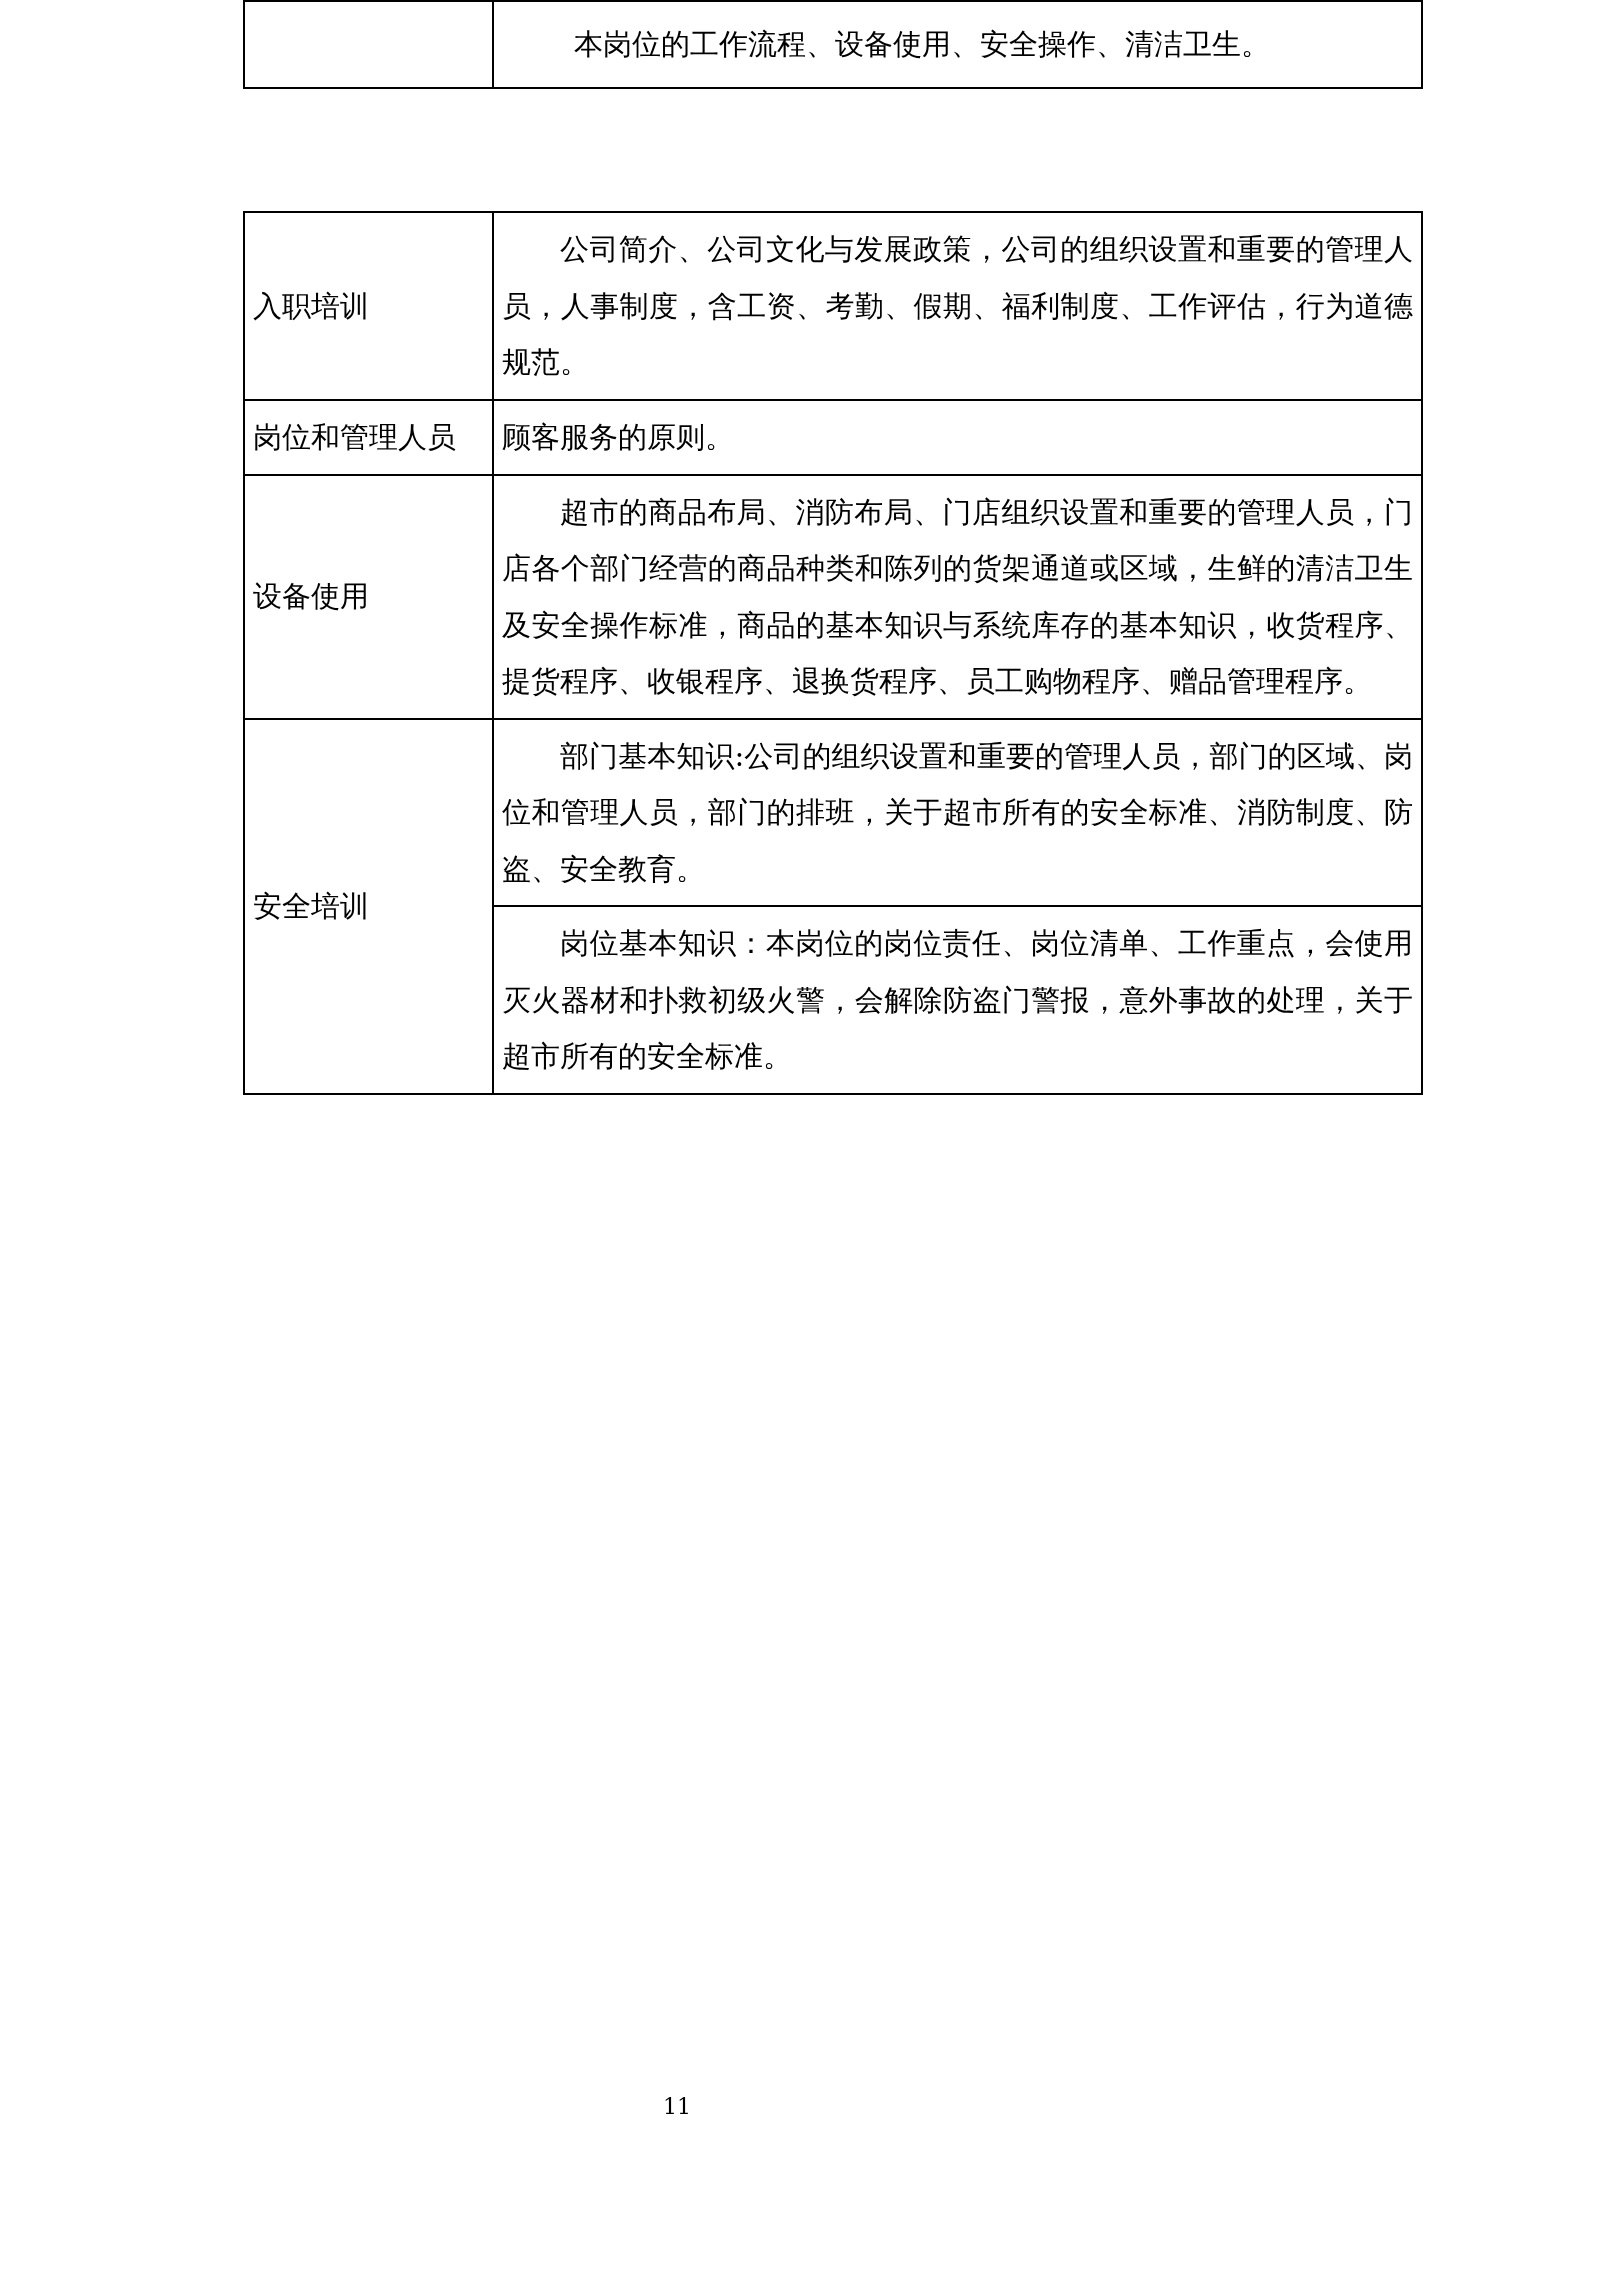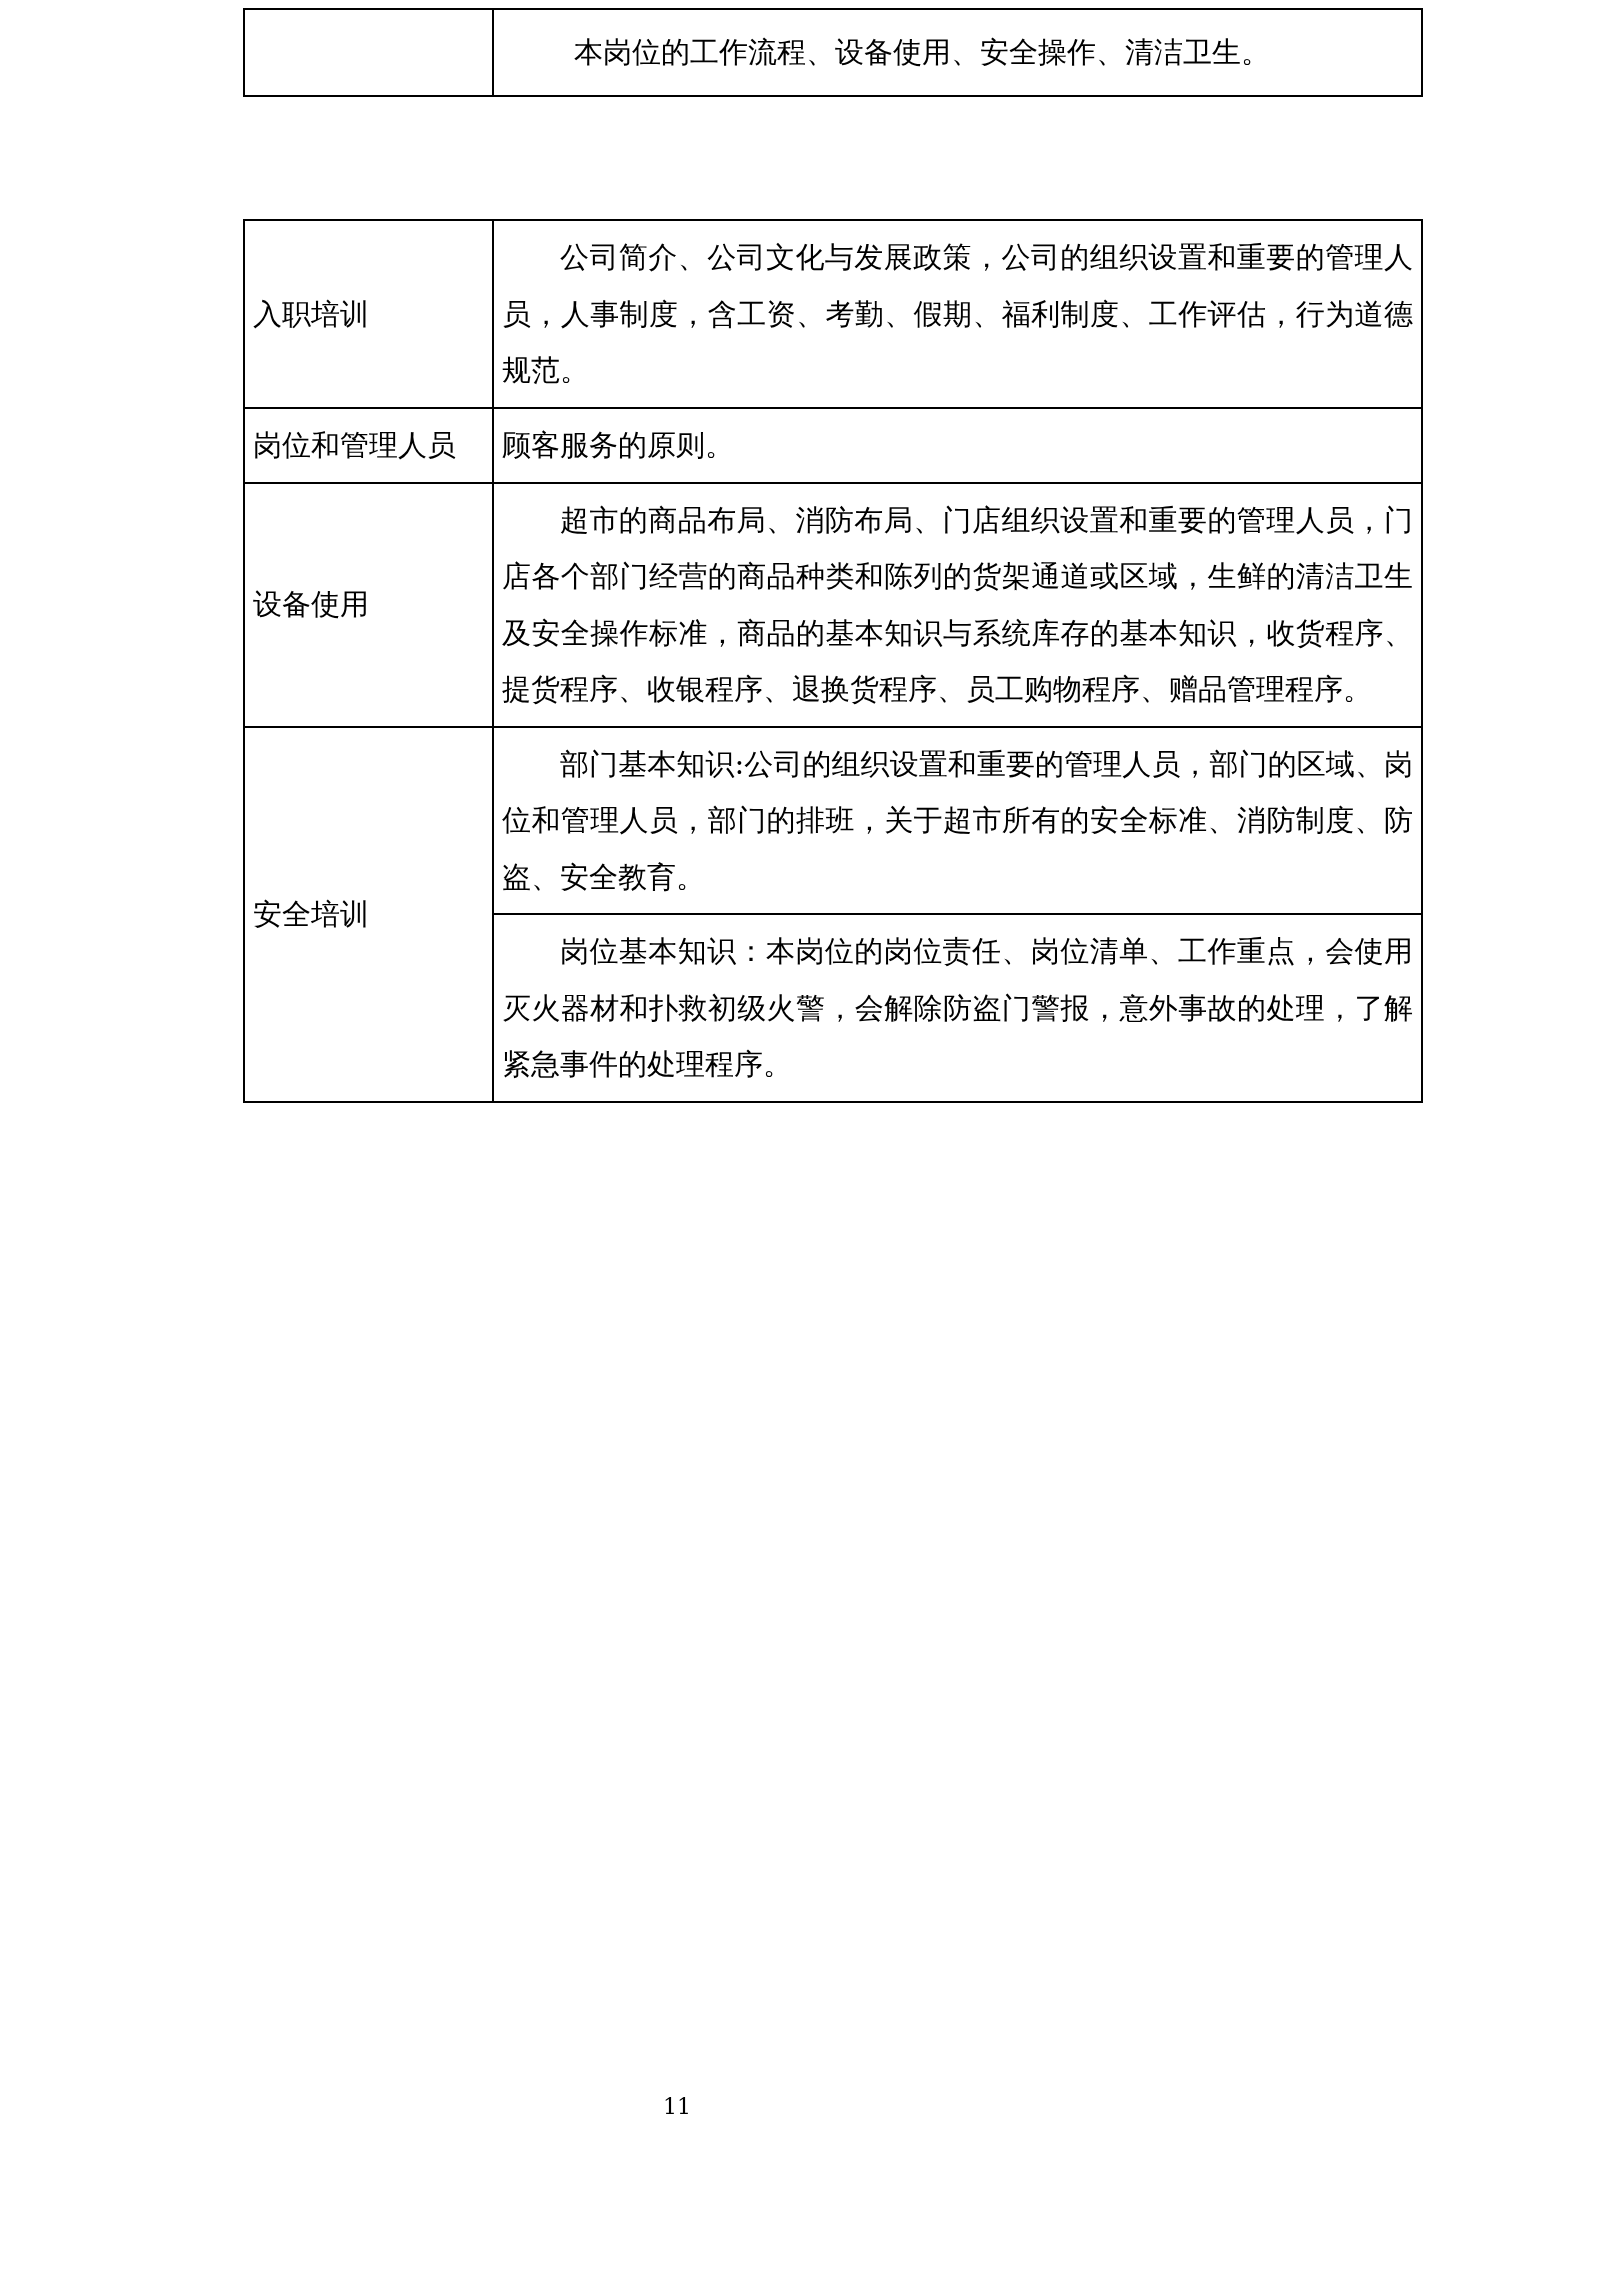--- a/index.html
+++ b/index.html
@@ -18,21 +18,20 @@
     height: 2295px;
     background: #ffffff;
     box-sizing: border-box;
     overflow: hidden;
   }
   .content {
     position: absolute;
     left: 243px;
     top: 0;
     width: 1236px;
-    margin-top: 8px;
   }
 
   
   table.doc-table {
     border-collapse: collapse;
     width: 1178px;
     table-layout: fixed;
     margin: 0;
   }
   table.doc-table td {
@@ -152,21 +151,21 @@
         </tr>
 
         <tr class="tall">
           <td class="label-cell" rowspan="2">安全培训</td>
           <td class="body-cell">
             <p class="para">部门基本知识:公司的组织设置和重要的管理人员，部门的区域、岗位和管理人员，部门的排班，关于超市所有的安全标准、消防制度、防盗、安全教育。</p>
           </td>
         </tr>
         <tr>
           <td class="body-cell">
-            <p class="para">岗位基本知识：本岗位的岗位责任、岗位清单、工作重点，会使用灭火器材和扑救初级火警，会解除防盗门警报，意外事故的处理，了解紧急事件的处理程序。</p>
+            <p class="para">岗位基本知识：本岗位的岗位责任、岗位清单、工作重点，会使用灭火器材和扑救初级火警，会解除防盗门警报，意外事故的处理，关于超市所有的安全标准。</p>
           </td>
         </tr>
 
       </tbody>
     </table>
 
   </div>
 
   <div class="page-number">11</div>
 

